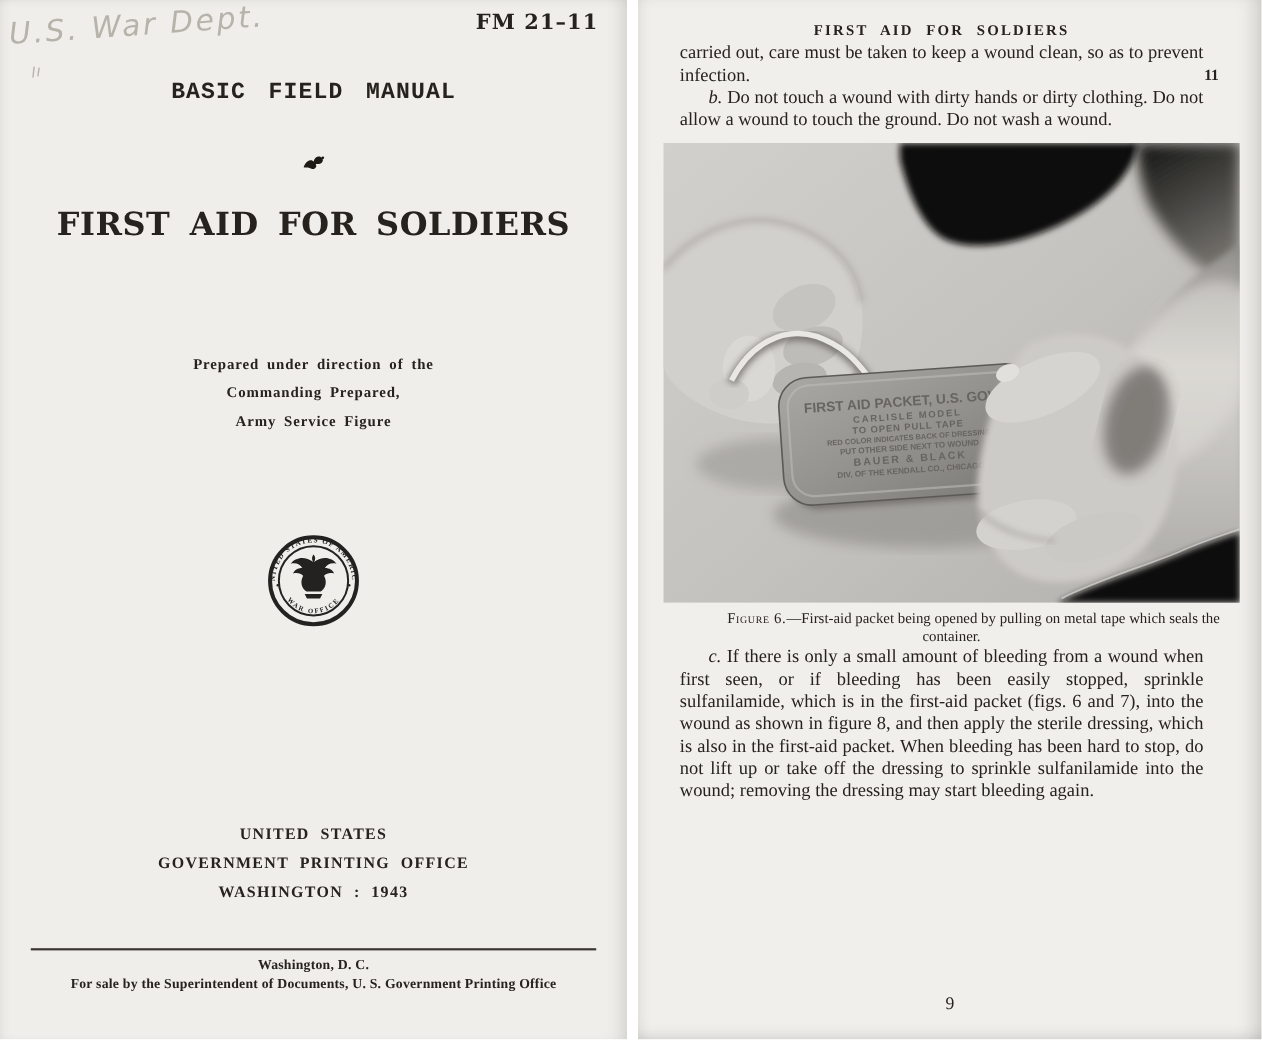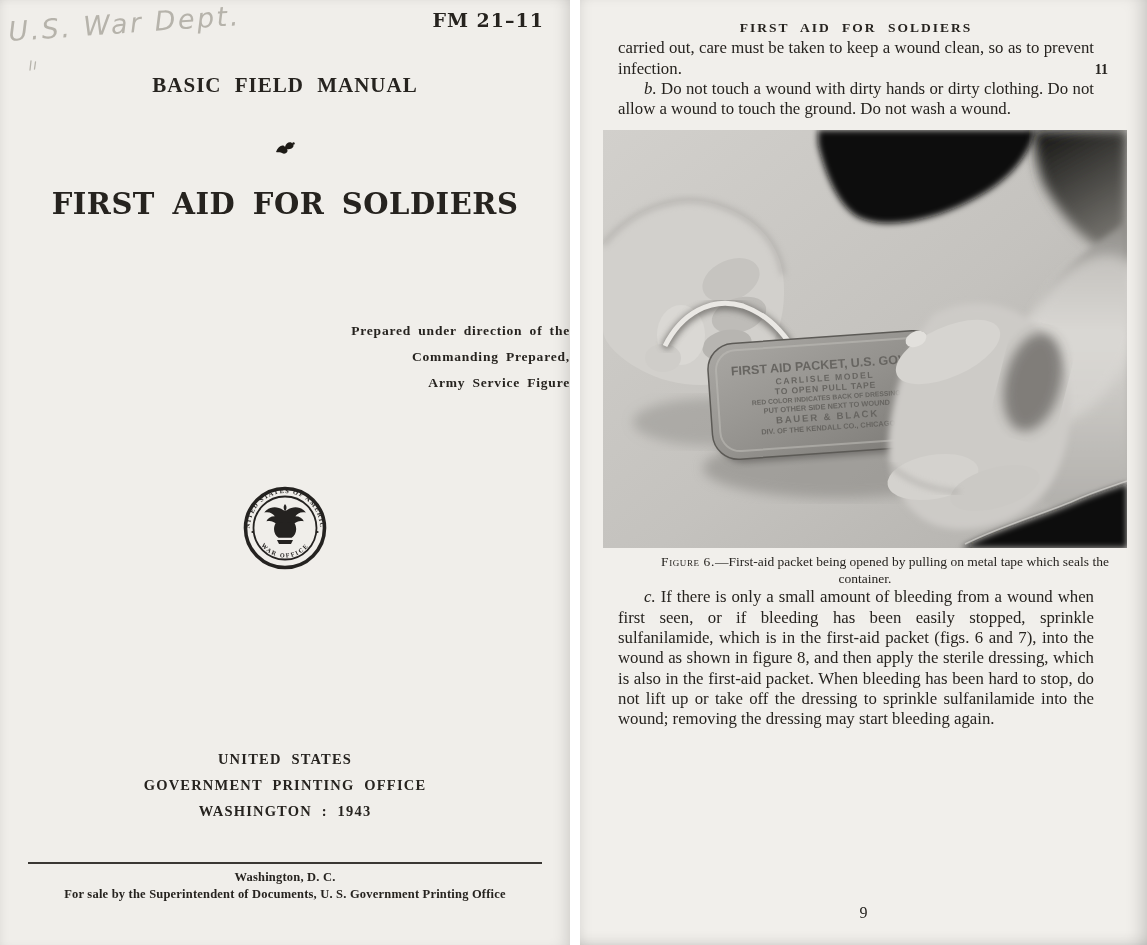--- a/index.html
+++ b/index.html
@@ -22,31 +22,31 @@
     font-style:italic; font-size:27px; color:#b6b3ab; letter-spacing:2.5px;
     transform:rotate(-4deg); white-space:nowrap;
   }
   .pencil-mark { position:absolute; left:27px; top:58px; }
   .doc-number {
     position:absolute; top:9px; right:26px; font-family:"DejaVu Serif", serif;
     font-weight:bold; font-size:19px; letter-spacing:1px;
   }
   .series-title {
     position:absolute; top:73px; left:0; width:100%; text-align:center;
-    font-family:Liberation Serif, serif; font-weight:bold; font-size:21px;
+    font-family:Liberation Mono, monospace; font-weight:bold; font-size:21px;
     letter-spacing:1px; word-spacing:7px;
   }
   .ornament { position:absolute; top:139px; left:0; width:100%; text-align:center; }
   .main-title {
     position:absolute; top:187px; left:0; width:100%; text-align:center;
     font-family:"DejaVu Serif", serif; font-weight:bold; font-size:29px;
     letter-spacing:0.5px; word-spacing:7px;
   }
   .prepared {
-    position:absolute; top:318px; left:0; width:100%; text-align:right;
+    position:absolute; top:318px; left:0; width:100%; text-align:center;
     font-weight:bold; font-size:13.5px; line-height:26px; letter-spacing:0.8px; word-spacing:3px;
   }
   .seal-wrap { position:absolute; top:485px; left:50%; transform:translateX(-50%); }
   .imprint {
     position:absolute; top:746px; left:0; width:100%; text-align:center;
     font-weight:bold; font-size:14.5px; line-height:26px; letter-spacing:1.2px; word-spacing:5px;
   }
   .rule { position:absolute; top:862px; left:28px; width:514px; height:2px; background:#3a3733; }
   .sale-note {
     position:absolute; top:869px; left:0; width:100%; text-align:center;

